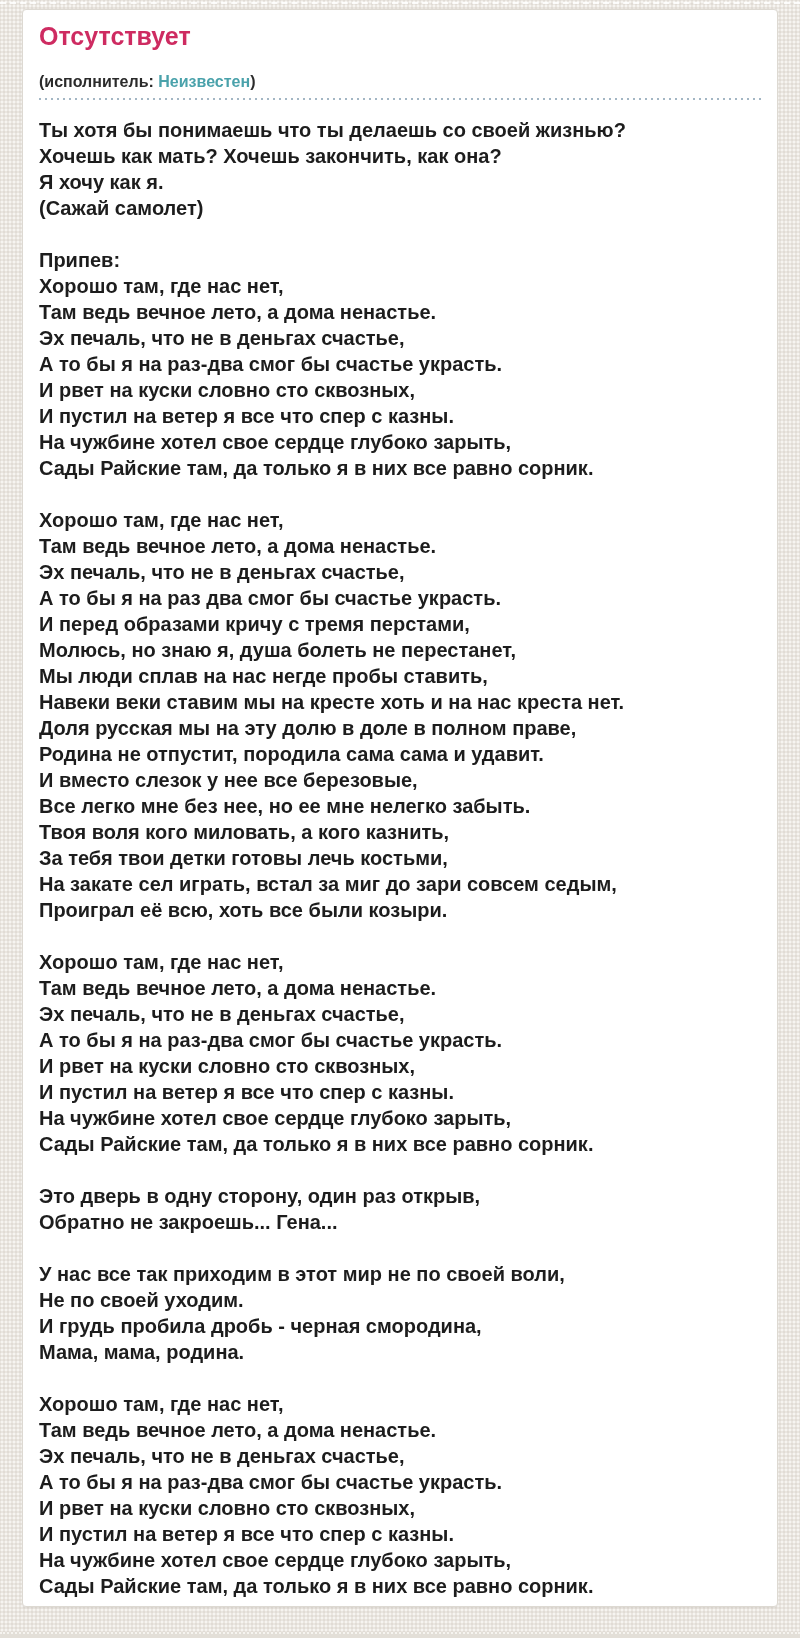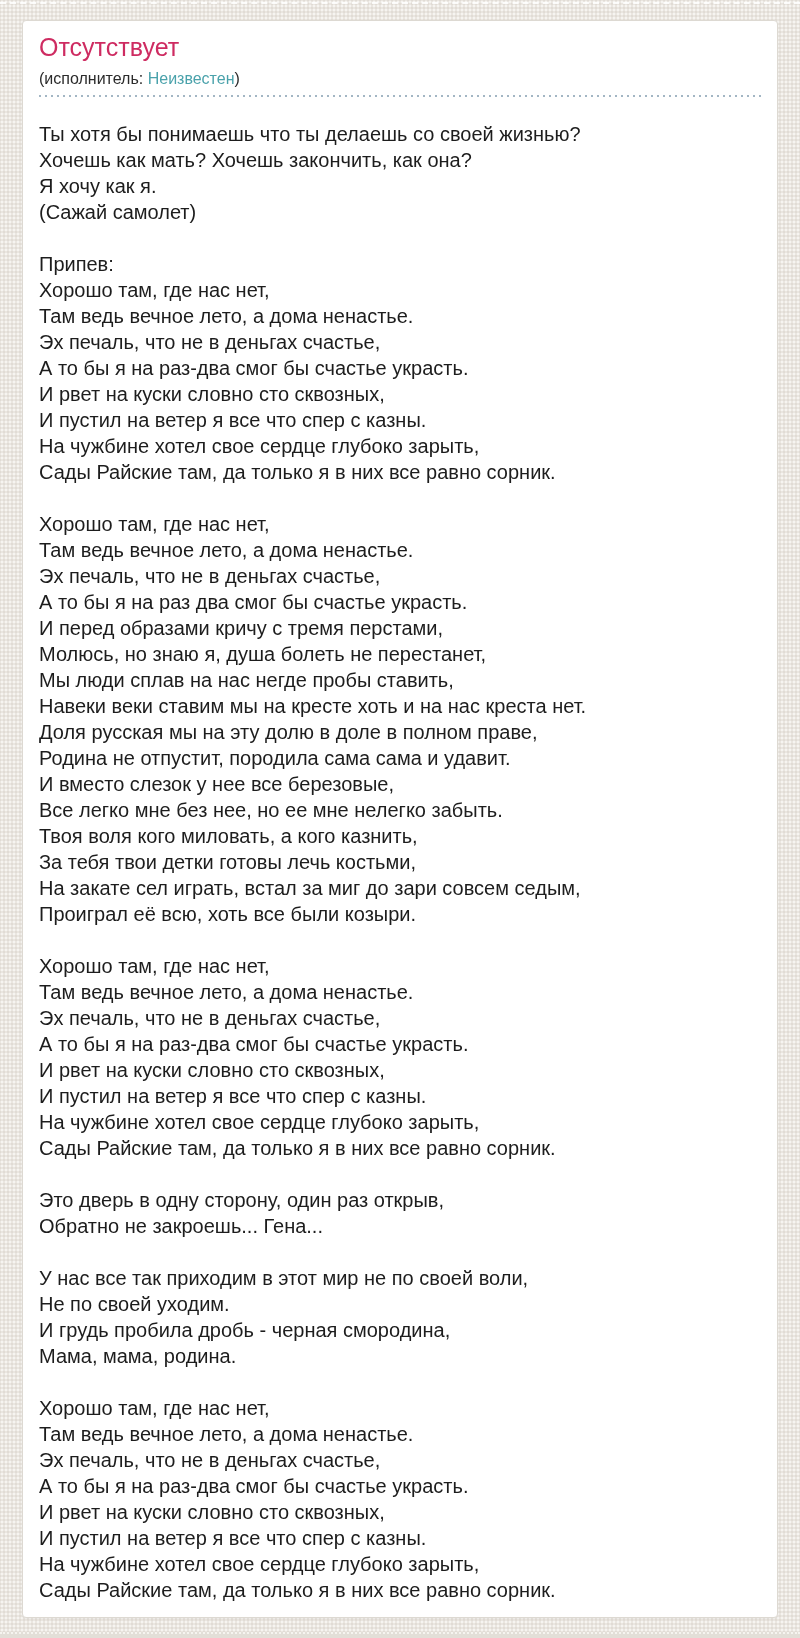--- a/index.html
+++ b/index.html
@@ -27,59 +27,60 @@
   .bottom-strip {
     position: absolute;
     top: 1632px; left: 0; right: 0;
     height: 6px;
     background: #e3dfd8;
     border-top: 2px dotted #f6f4f0;
   }
   .card {
     position: absolute;
     left: 22px;
-    top: 20px;
+    top: 9px;
     width: 756px;
     height: 1598px;
     background: #ffffff;
     border: 1px solid #ddd9d2;
     border-radius: 4px;
     box-shadow: 0 1px 2px rgba(0,0,0,0.05);
     padding: 12px 16px 0 16px;
+    font-weight: bold;
   }
   .song-title {
     display: inline-block;
     font-size: 25px;
     line-height: 29px;
     color: #ce2b61;
     text-decoration: none;
     cursor: pointer;
   }
   .artist-line {
-    margin-top: 7px;
+    margin-top: 21px;
     font-size: 16px;
     line-height: 19px;
     color: #2b2b2b;
   }
   .artist-link {
     color: #4aa2ab;
     text-decoration: none;
     cursor: pointer;
   }
   .header-sep {
     margin-top: 7px;
     height: 2px;
     background-image: repeating-linear-gradient(to right,
       #a3b6c4 0px, #a3b6c4 2px, transparent 2px, transparent 6px);
     background-size: 6px 2px;
     background-repeat: repeat-x;
     background-position: 0 bottom;
   }
   .lyrics {
-    margin-top: 24px;
+    margin-top: 17px;
     font-size: 20px;
     line-height: 26px;
     color: #1d1d1d;
   }
   .stanza { margin: 0 0 26px 0; }
   .stanza:last-child { margin-bottom: 0; }
 </style>
 </head>
 <body>
 

